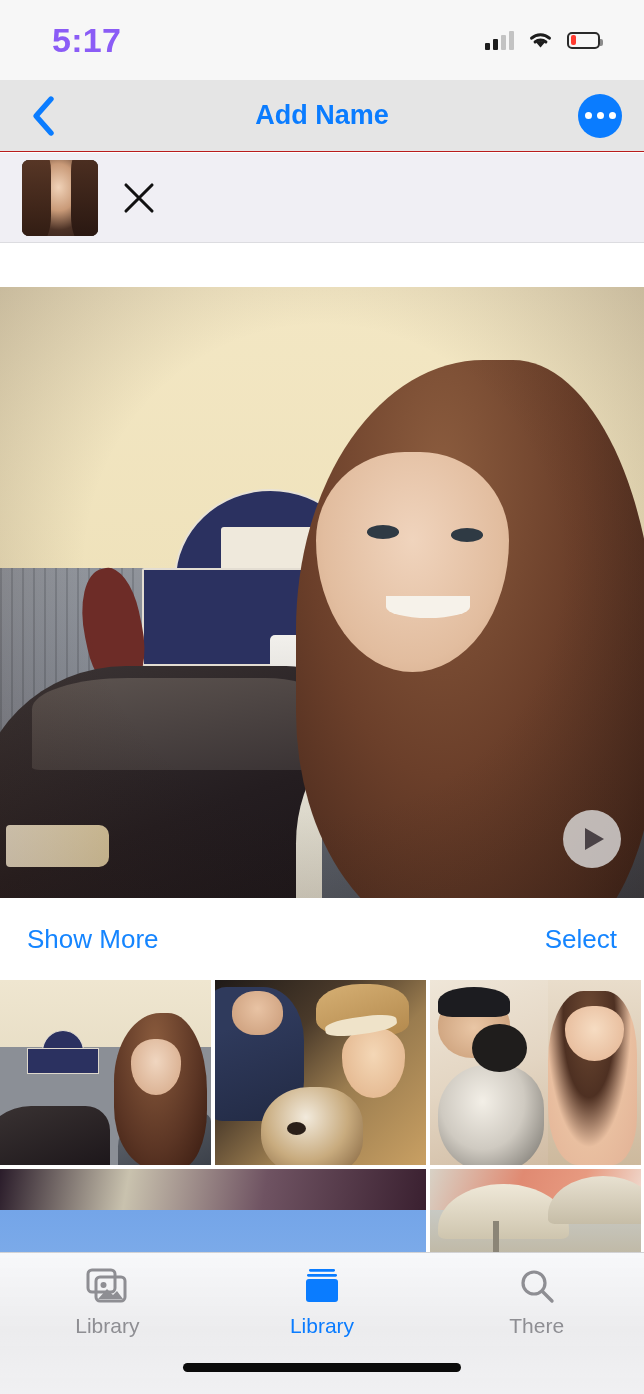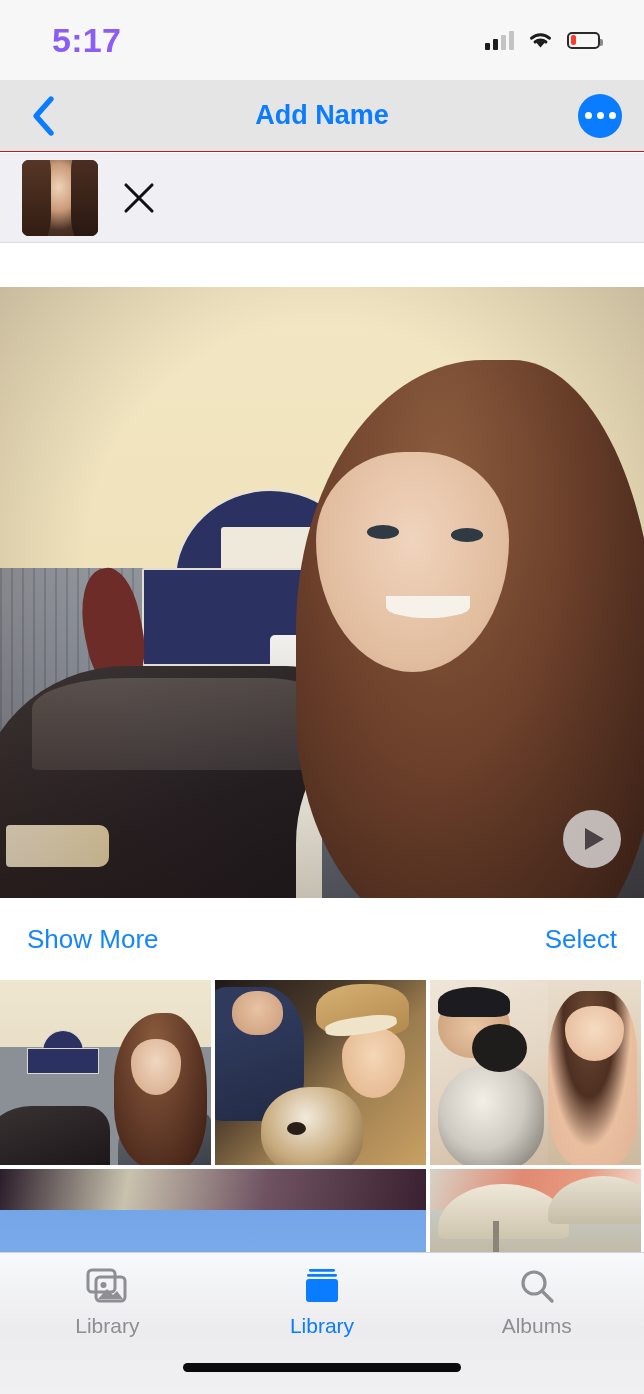--- a/index.html
+++ b/index.html
@@ -384,19 +384,19 @@
         <rect x="5" y="12" width="32" height="23" rx="3" fill="#0a7cff"></rect>
       </svg>
       <span class="lbl">Library</span>
     </div>
 
     <div class="tab">
       <svg width="42" height="38" viewBox="0 0 42 38">
         <circle cx="18" cy="16" r="11" fill="none" stroke="#8e8e93" stroke-width="3.2"></circle>
         <path d="M26 24 L36 34" stroke="#8e8e93" stroke-width="3.4" stroke-linecap="round"></path>
       </svg>
-      <span class="lbl">Albums</span>
+      <span class="lbl">There</span>
     </div>
 
     <div class="home-ind"></div>
   </div>
 
 </div>
 
 </body></html>

